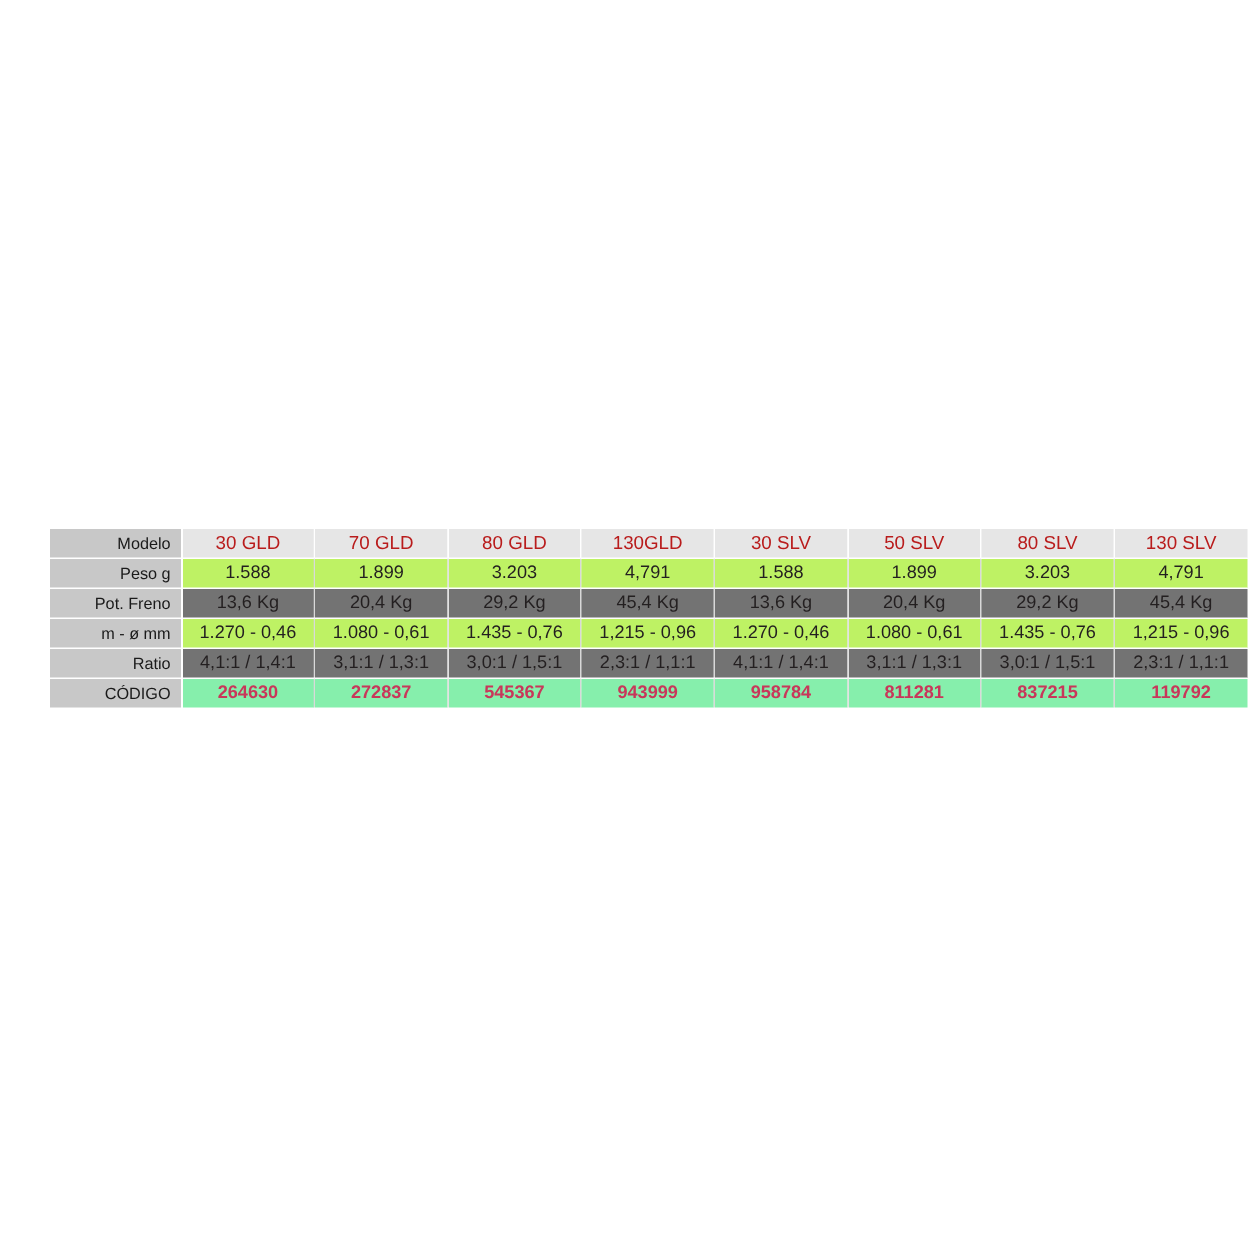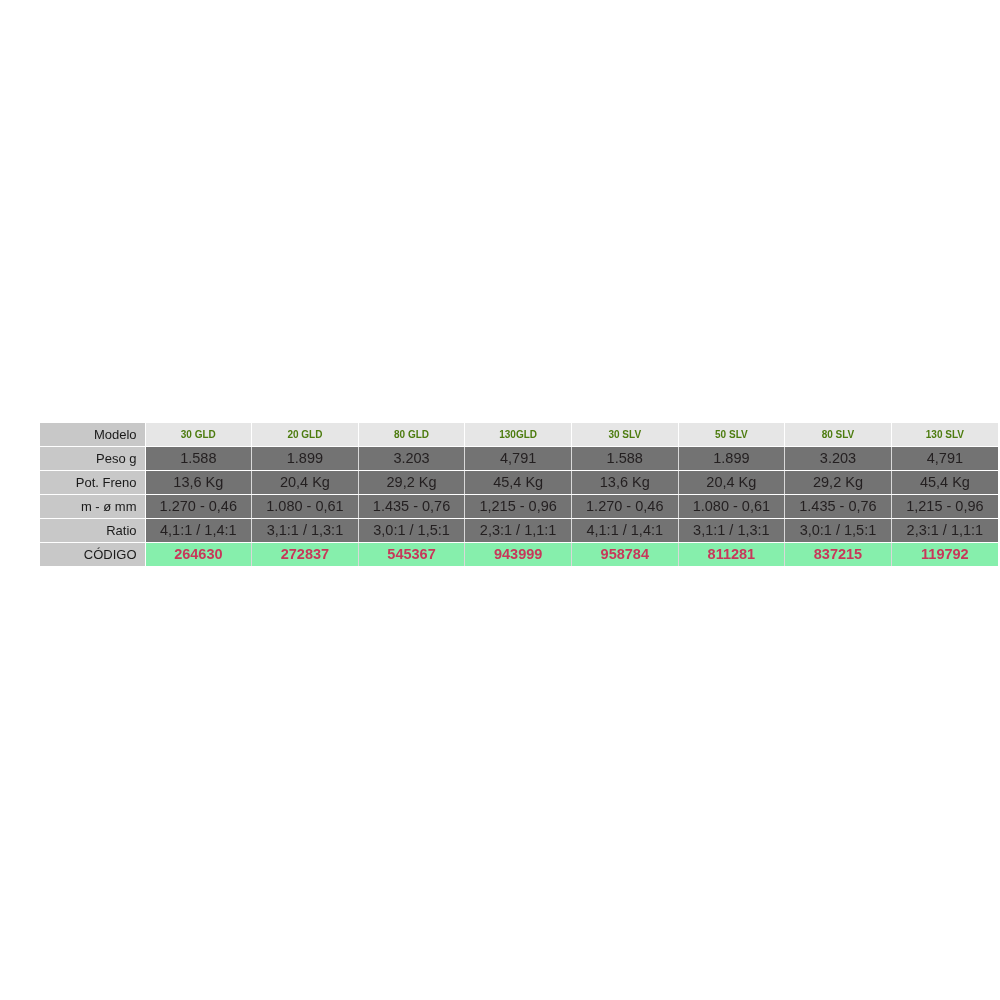--- a/index.html
+++ b/index.html
@@ -56,31 +56,31 @@
     color: #1a1a1a;
     text-align: right;
     padding-right: 8px;
     font-size: 13px;
     border-right: 1px solid #ffffff;
   }
 
   
   table.spec-table tr.header-row td.model-head {
     background: #e6e6e6;
-    font-weight: bold;
-    font-size: 10px;
-    color: #4d7c0f;
+    font-weight: normal;
+    font-size: 15px;
+    color: #b91c1c;
     border-right: 1px solid #ffffff;
   }
   table.spec-table tr.header-row td.row-label {
     background: #c8c8c8;
   }
 
   
-  table.spec-table tr.stripe-light td.data-cell { background: #737373; }
+  table.spec-table tr.stripe-light td.data-cell { background: #bef264; }
   table.spec-table tr.stripe-dark  td.data-cell { background: #737373; }
 
   table.spec-table tr.code-row td.data-cell {
     background: #86efac;
     color: #c8375a;
     font-weight: bold;
     font-size: 14.5px;
   }
   table.spec-table tr.code-row td.row-label {
     background: #c8c8c8;
@@ -117,21 +117,21 @@
         <col class="data-col">
       <col class="data-col">
         <col class="data-col">
         <col class="data-col">
         <col class="data-col">
     </colgroup>
     <tbody>
       <tr class="header-row">
         <td class="row-label">Modelo</td>
         <td class="model-head">30 GLD</td>
-        <td class="model-head">20 GLD</td>
+        <td class="model-head">70 GLD</td>
         <td class="model-head">80 GLD</td>
         <td class="model-head">130GLD</td>
         <td class="model-head">30 SLV</td>
         <td class="model-head">50 SLV</td>
         <td class="model-head">80 SLV</td>
         <td class="model-head last-col">130 SLV</td>
       </tr>
 
       <tr class="stripe-light">
         <td class="row-label">Peso g</td>

